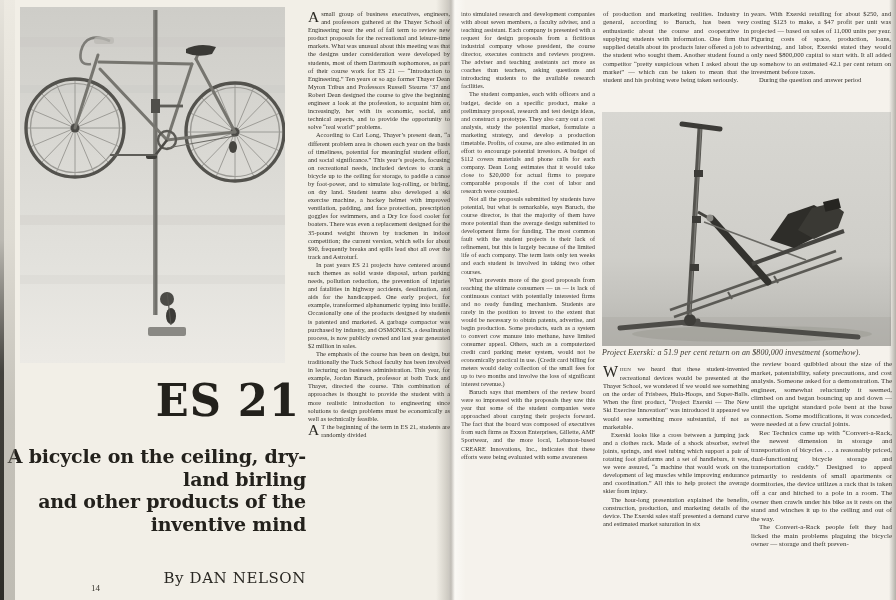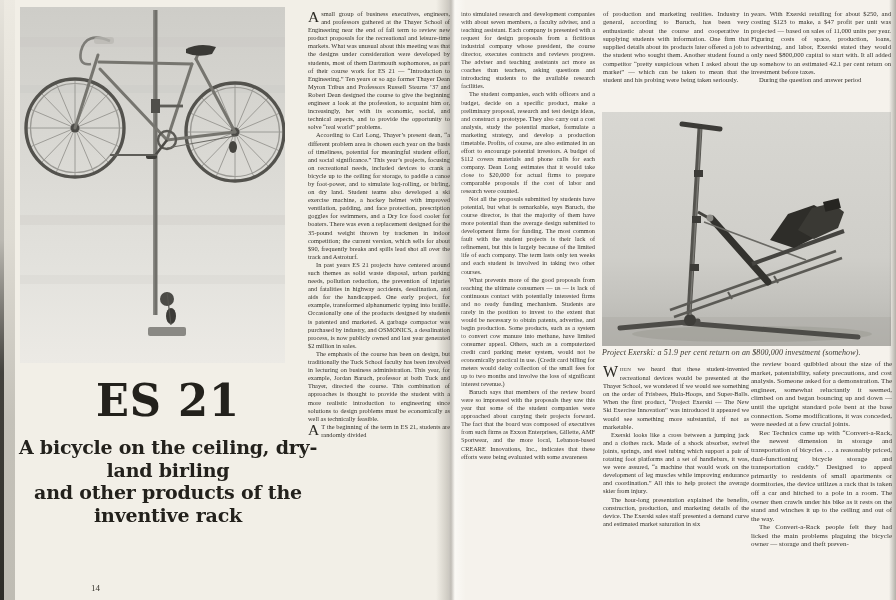--- a/index.html
+++ b/index.html
@@ -25,23 +25,23 @@
   .dc{float:left;font-size:15.5px;line-height:13.5px;padding-right:2px;font-weight:400;color:#2b2923;}
   .sc{font-size:5px;letter-spacing:.3px;}
 
   .c1{left:308px;top:10px;width:142px;height:576px;font-size:6.4px;line-height:8.1px;}
   .c2{left:461px;top:10px;width:134px;height:574px;font-size:6.3px;line-height:8.05px;}
   .c3t{left:603px;top:10px;width:146px;height:99px;font-size:6.6px;line-height:8.3px;}
   .c4t{left:751px;top:10px;width:140px;height:99px;font-size:6.6px;line-height:8.3px;}
   .c3b{left:603px;top:365px;width:146px;height:223px;font-size:6.4px;line-height:8.1px;}
   .c4b{left:751px;top:360px;width:141px;height:221px;font-size:7px;line-height:8.6px;}
 
-  .titleblock{position:absolute;left:16px;top:378px;width:304px;text-align:center;color:#23211c;}
+  .titleblock{position:absolute;left:2px;top:378px;width:304px;text-align:right;color:#23211c;}
   .title{font-family:"DejaVu Serif",serif;font-weight:700;font-size:45px;line-height:46px;letter-spacing:1px;transform:scaleX(.96);}
-  .subtitle{margin-top:12px;font-family:"DejaVu Serif",serif;font-weight:700;font-size:19px;line-height:22.5px;letter-spacing:-.2px;}
+  .subtitle{margin-top:21px;font-family:"DejaVu Serif",serif;font-weight:700;font-size:19px;line-height:22.5px;letter-spacing:-.2px;}
   .byline{margin-top:34px;font-family:"DejaVu Serif",serif;font-size:15px;letter-spacing:.6px;color:#2a2823;}
 
   .caption{position:absolute;left:602px;top:348px;width:292px;font-style:italic;font-size:8px;color:#3a372f;letter-spacing:.1px;}
   .folio{position:absolute;font-size:9px;color:#3a372f;margin-left:42px;}
   .folio-14{left:49px;top:583px;}
   .folio-15{left:869px;top:579px;}
 </style>
 </head>
 <body>
 
@@ -127,22 +127,23 @@
       <rect x="131" y="92" width="9" height="14" fill="#504f4a"></rect>
 
       <ellipse cx="213" cy="140" rx="4" ry="6" fill="#45443f"></ellipse>
     </svg>
   </div>
 
   <div class="titleblock">
     <div class="title">ES 21</div>
     <div class="subtitle">
       <div>A bicycle on the ceiling, dry-land birling</div>
-      <div>and other products of the inventive rack</div>
+      <div>and other products of the inventive mind</div>
     </div>
+    <div class="byline">By DAN NELSON</div>
   </div>
 
   <div class="col c1">
     <p class="ni"><span class="dc">A</span><span>small group of business executives, engineers, and professors gathered at the Thayer School of Engineering near the end of fall term to review new product proposals for the recreational and leisure-time markets. What was unusual about this meeting was that the designs under consideration were developed by students, most of them Dartmouth sophomores, as part of their course work for ES 21 — “Introduction to Engineering.” Ten years or so ago former Thayer Dean Myron Tribus and Professors Russell Stearns ’37 and Robert Dean designed the course to give the beginning engineer a look at the profession, to acquaint him or, increasingly, her with its economic, social, and technical aspects, and to provide the opportunity to solve “real world” problems.</span></p>
     <p>According to Carl Long, Thayer’s present dean, “a different problem area is chosen each year on the basis of timeliness, potential for meaningful student effort, and social significance.” This year’s projects, focusing on recreational needs, included devices to crank a bicycle up to the ceiling for storage, to paddle a canoe by foot-power, and to simulate log-rolling, or birling, on dry land. Student teams also developed a ski exercise machine, a hockey helmet with improved ventilation, padding, and face protection, prescription goggles for swimmers, and a Dry Ice food cooler for boaters. There was even a replacement designed for the 35-pound weight thrown by trackmen in indoor competition; the current version, which sells for about $90, frequently breaks and spills lead shot all over the track and Astroturf.</p>
     <p>In past years ES 21 projects have centered around such themes as solid waste disposal, urban parking needs, pollution reduction, the prevention of injuries and fatalities in highway accidents, desalination, and aids for the handicapped. One early project, for example, transformed alphanumeric typing into braille. Occasionally one of the products designed by students is patented and marketed. A garbage compactor was purchased by industry, and OSMONICS, a desalination process, is now publicly owned and last year generated $2 million in sales.</p>
     <p>The emphasis of the course has been on design, but traditionally the Tuck School faculty has been involved in lecturing on business administration. This year, for example, Jordan Baruch, professor at both Tuck and Thayer, directed the course. This combination of approaches is thought to provide the student with a more realistic introduction to engineering since solutions to design problems must be economically as well as technically feasible.</p>
     <p class="ni"><span class="dc">A</span><span>T the beginning of the term in ES 21, students are randomly divided</span></p>
   </div>
 

